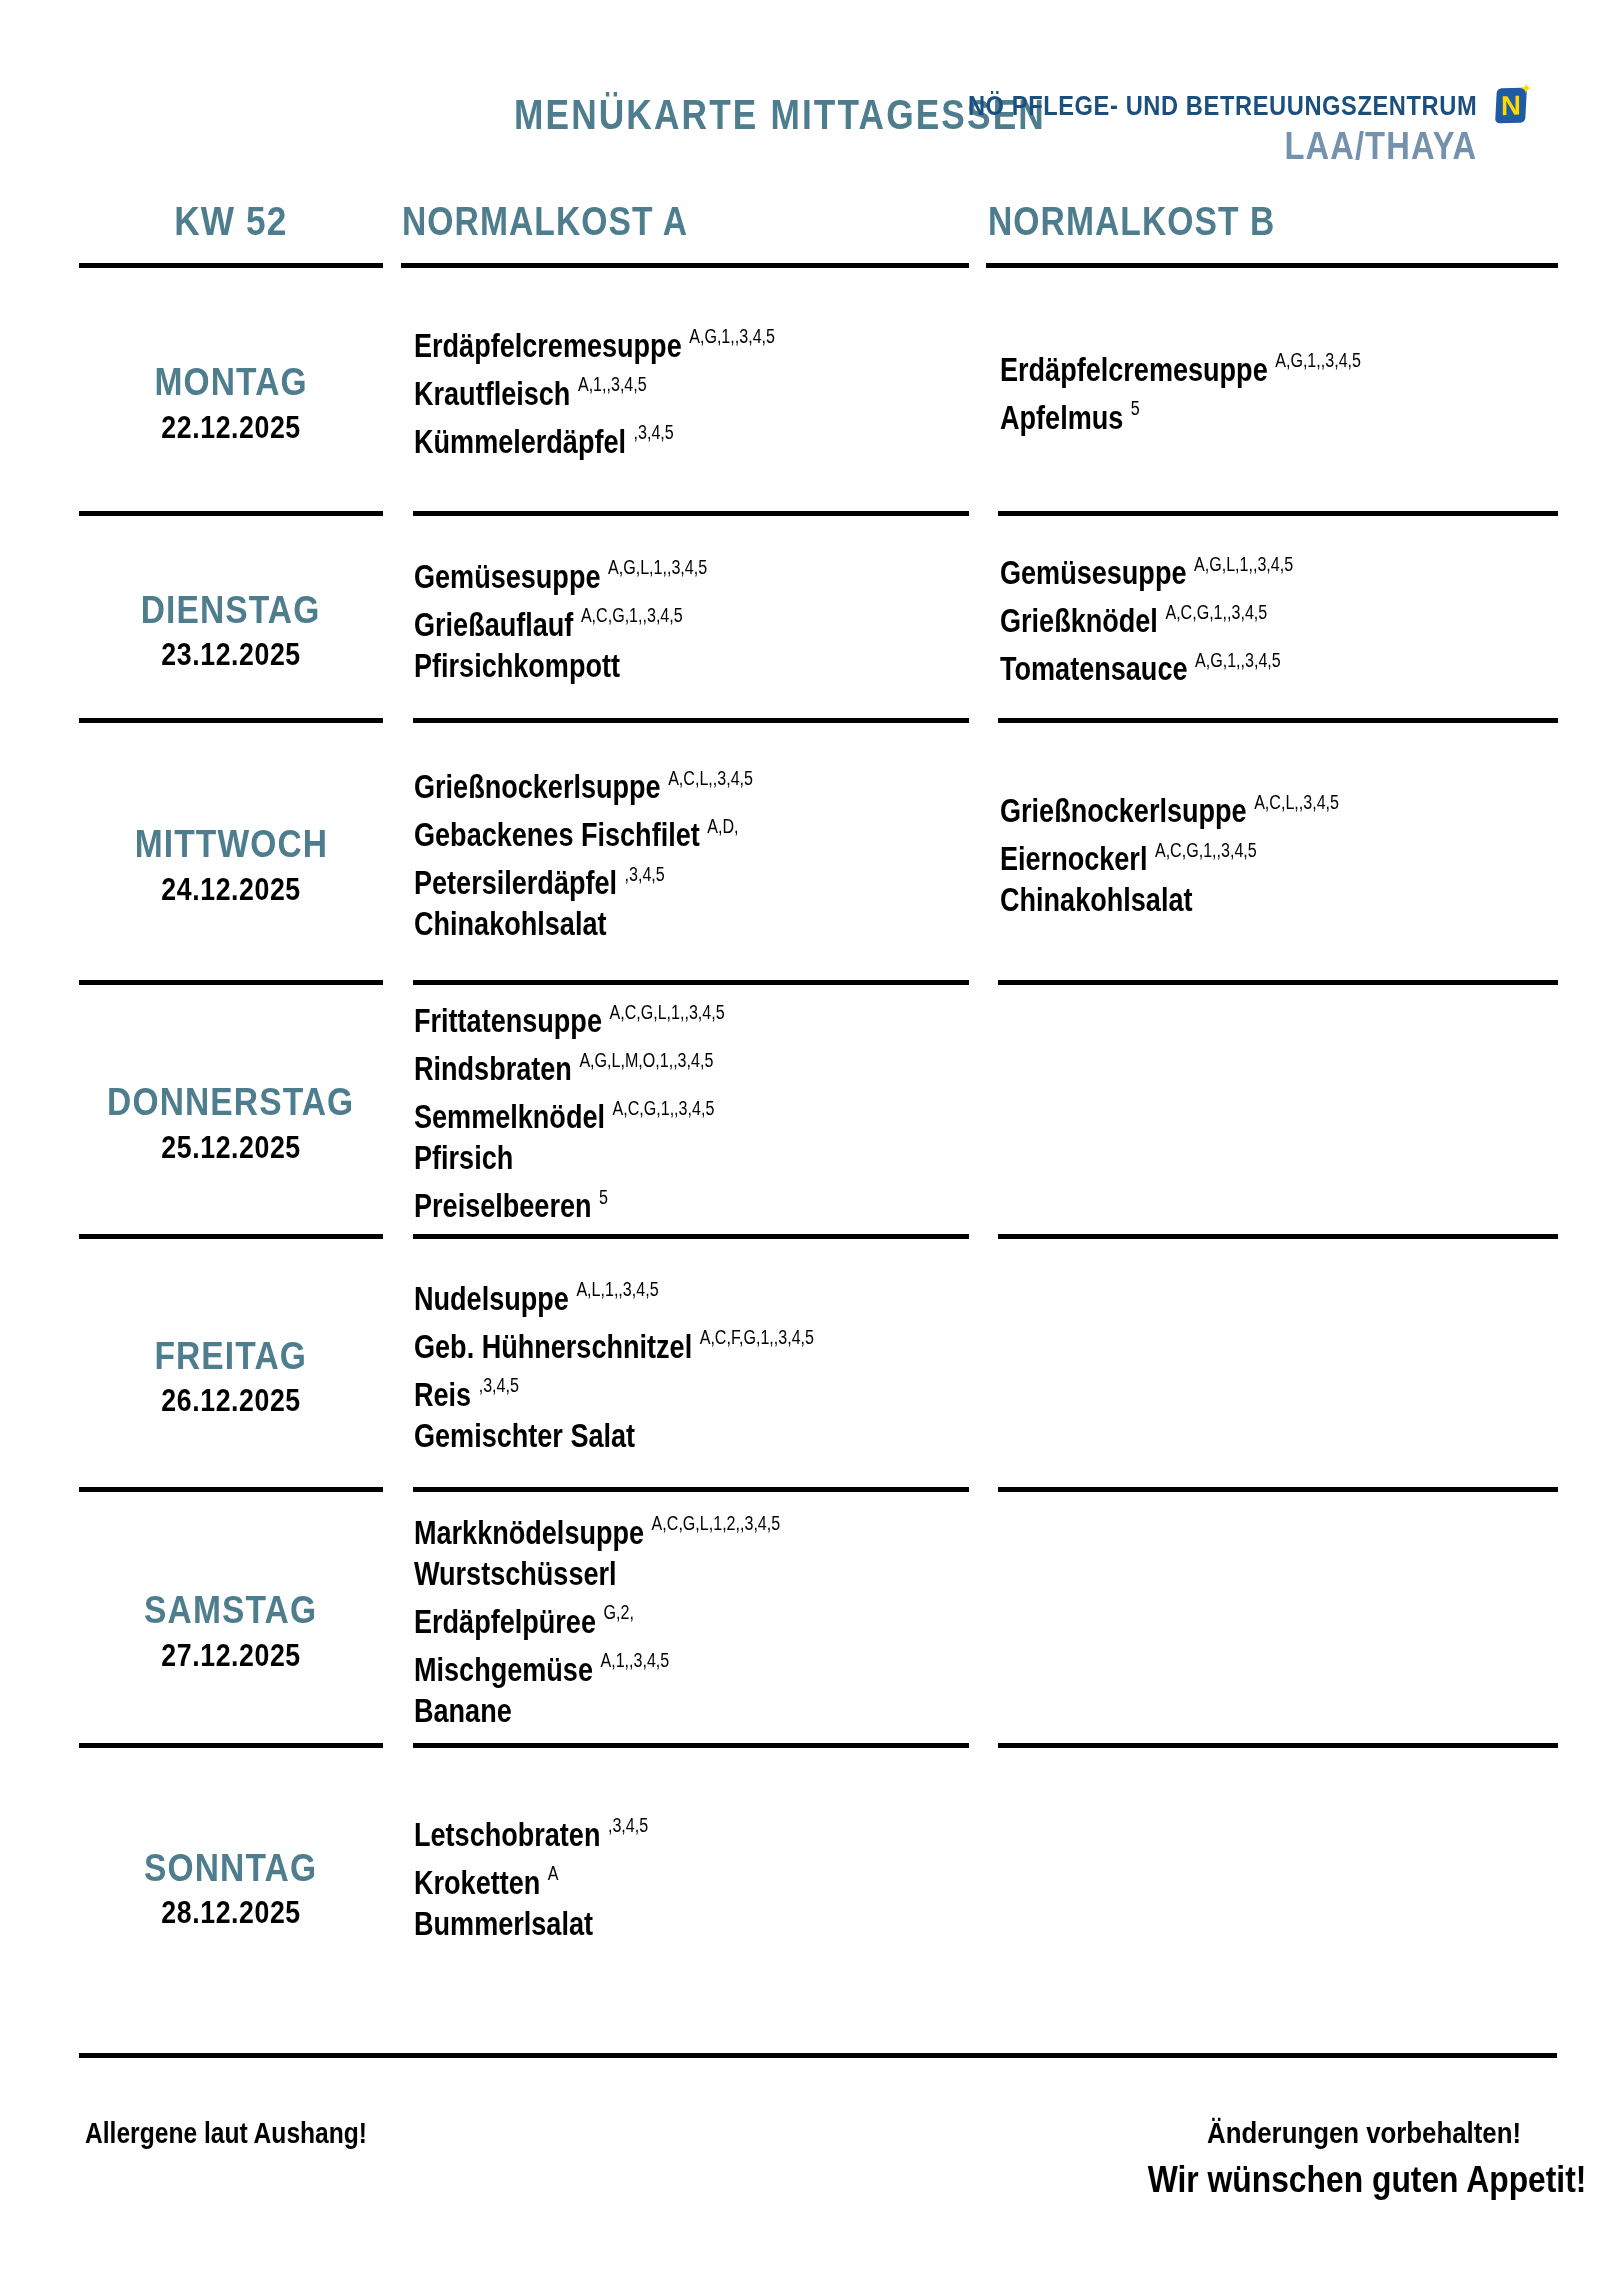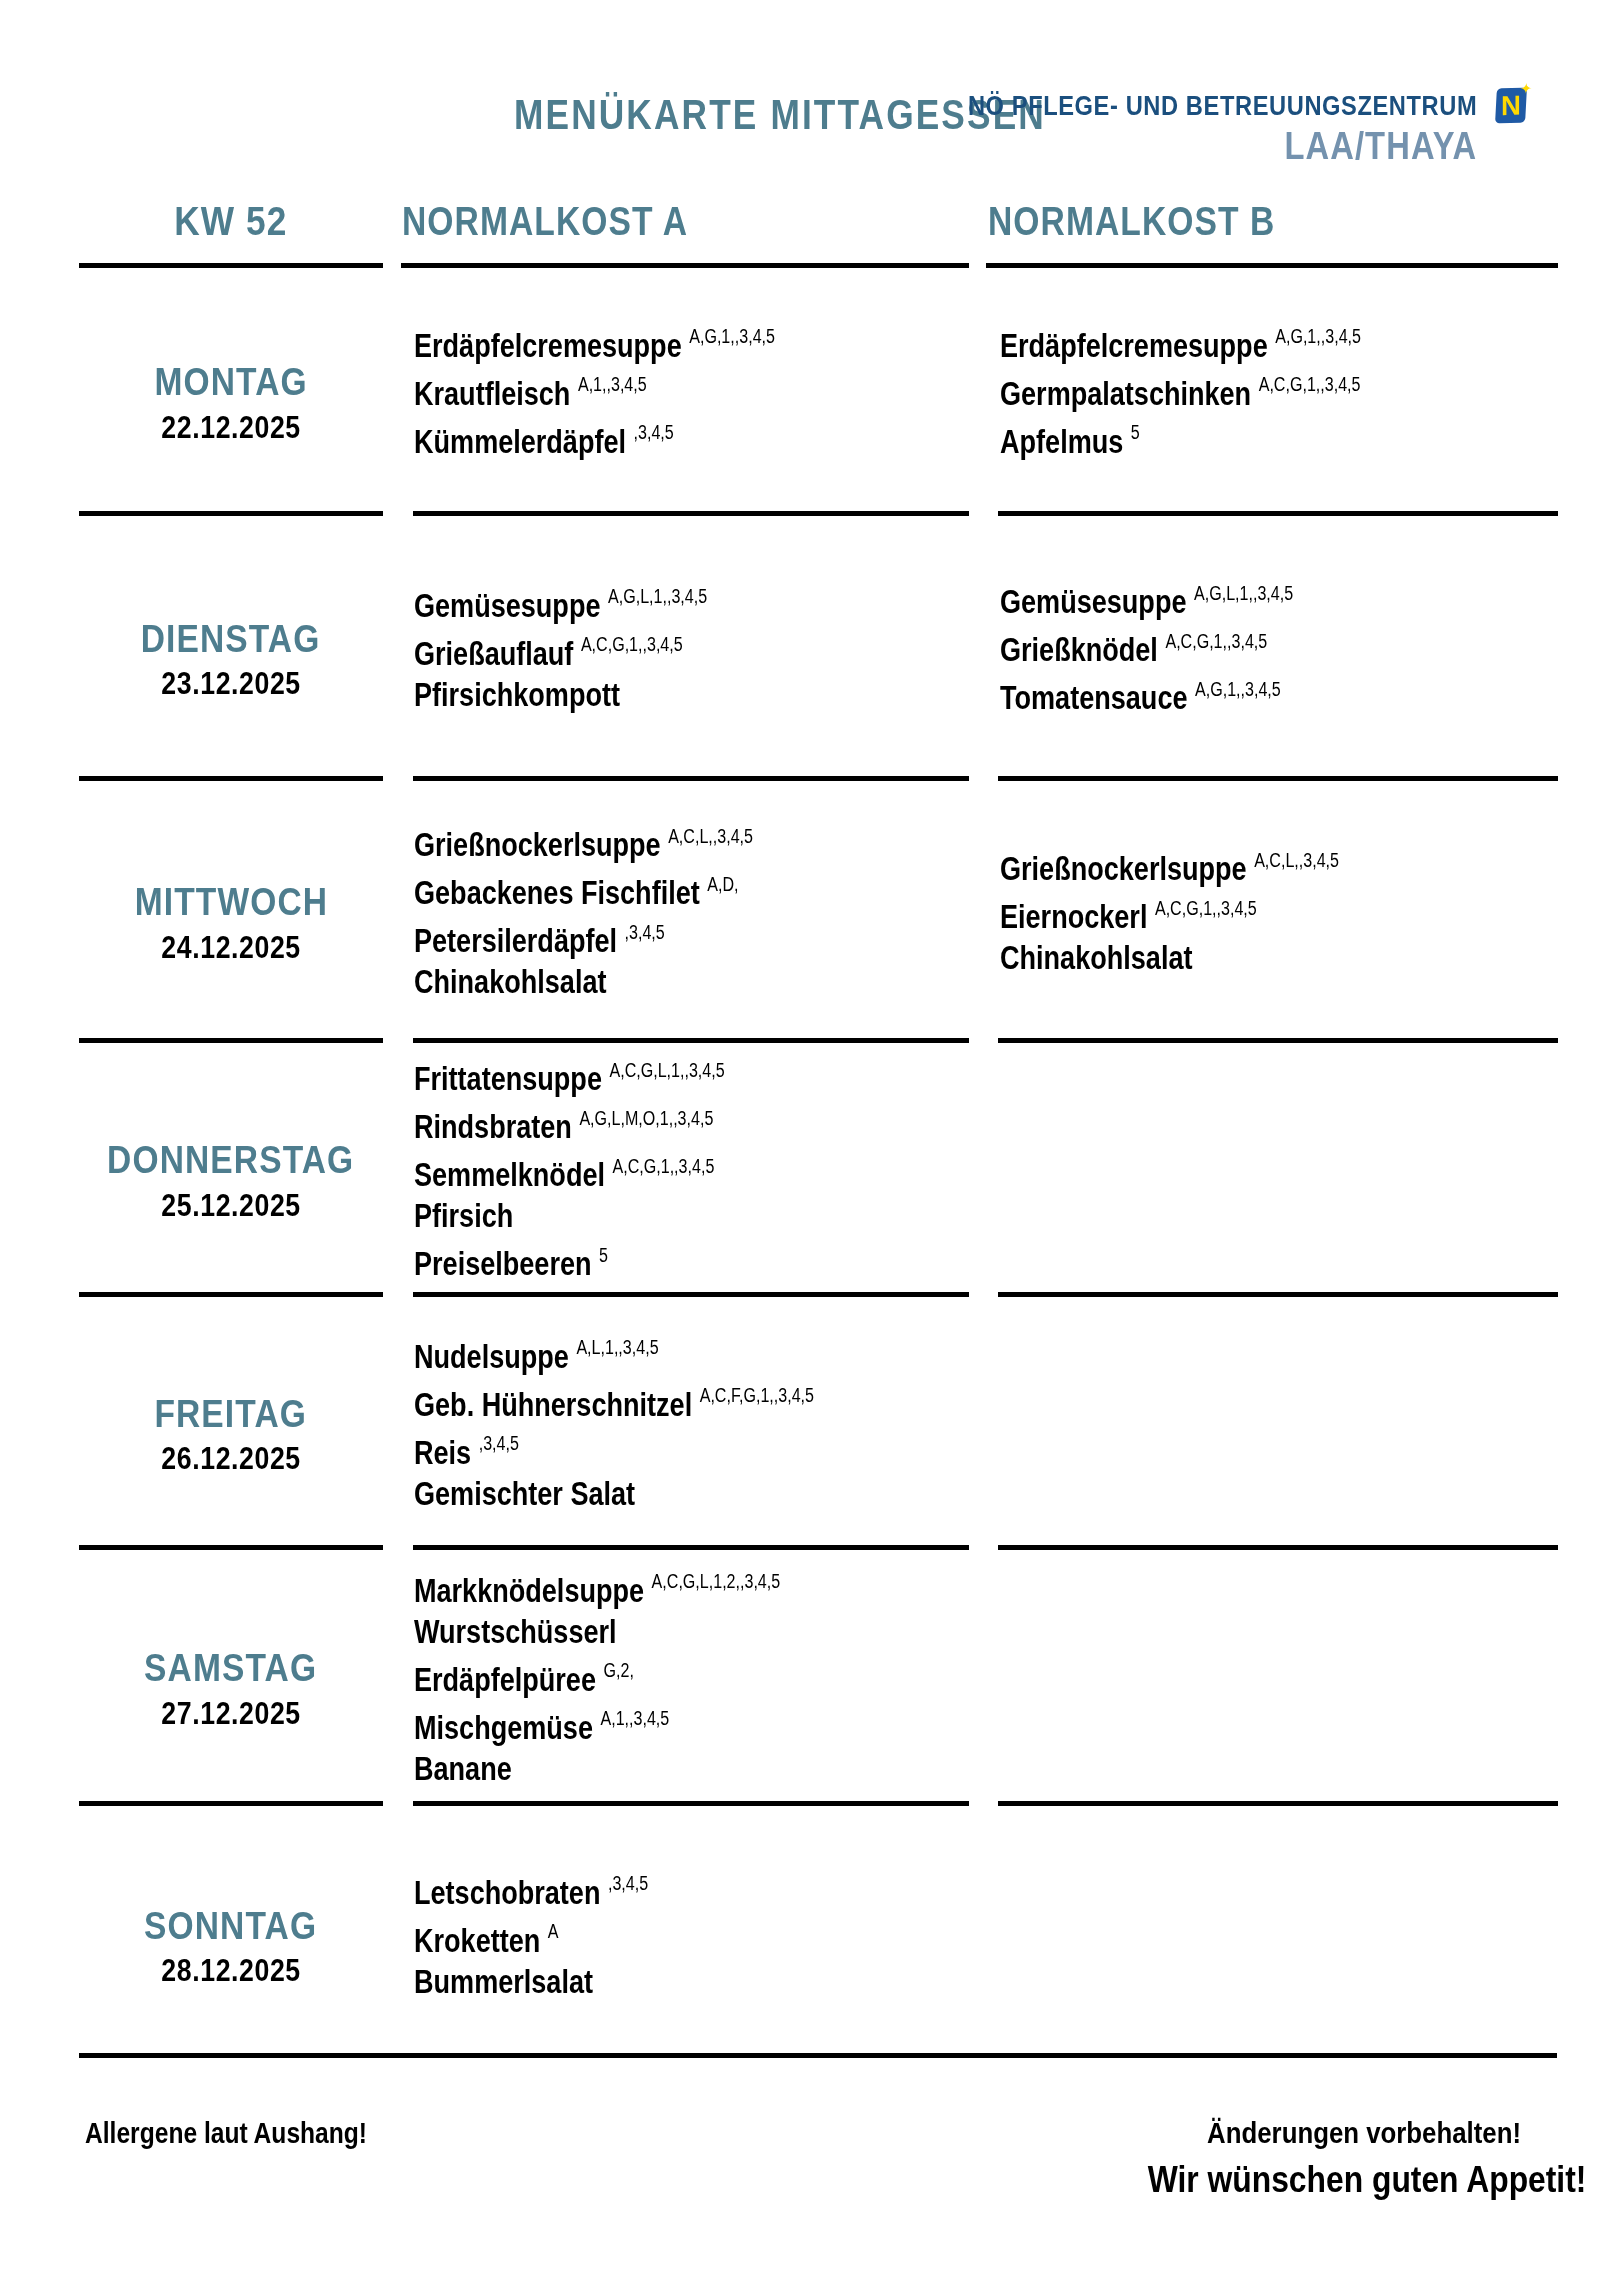--- a/index.html
+++ b/index.html
@@ -65,21 +65,21 @@
   .thead{height:67px;}
   .thead .cell{
     border-bottom:5.2px solid var(--ink);
     display:flex;align-items:flex-end;padding-bottom:21px;
   }
   .th{font-size:41px;font-weight:bold;color:var(--teal);letter-spacing:1.3px;line-height:1;}
   .th-week{justify-content:center;}
   .th-a,.th-b{justify-content:flex-start;padding-left:1.3px;}
 
   #rows .row:nth-child(1){height:248px;}
-  #rows .row:nth-child(2){height:265px;}
+  #rows .row:nth-child(2){height:207px;}
   #rows .row:nth-child(3){height:262px;}
   #rows .row:nth-child(4){height:254px;}
   #rows .row:nth-child(5){height:253px;}
   #rows .row:nth-child(6){height:256px;}
   #rows .row:nth-child(7){height:254px;}
 
   .row .cell{border-bottom:5.2px solid var(--ink);min-width:0;}
   .row.last .cell{border-bottom:none;}
 
   .day-cell{
@@ -150,21 +150,20 @@
           <div class="day-name sx-c">MONTAG</div>
           <div class="day-date sx-c">22.12.2025</div>
         </div>
         <div class="cell menu-cell">
           <div class="dish"><span class="sx-l"><span class="dish-name">Erdäpfelcremesuppe</span> <sup class="dish-allergens">A,G,1,,3,4,5</sup></span></div>
           <div class="dish"><span class="sx-l"><span class="dish-name">Krautfleisch</span> <sup class="dish-allergens">A,1,,3,4,5</sup></span></div>
           <div class="dish"><span class="sx-l"><span class="dish-name">Kümmelerdäpfel</span> <sup class="dish-allergens">,3,4,5</sup></span></div>
         </div>
         <div class="cell menu-cell">
           <div class="dish"><span class="sx-l"><span class="dish-name">Erdäpfelcremesuppe</span> <sup class="dish-allergens">A,G,1,,3,4,5</sup></span></div>
-          <div class="dish"><span class="sx-l"><span class="dish-name">Germpalatschinken</span> <sup class="dish-allergens">A,C,G,1,,3,4,5</sup></span></div>
           <div class="dish"><span class="sx-l"><span class="dish-name">Apfelmus</span> <sup class="dish-allergens">5</sup></span></div>
         </div>
       </div>
       <div class="row">
         <div class="cell day-cell">
           <div class="day-name sx-c">DIENSTAG</div>
           <div class="day-date sx-c">23.12.2025</div>
         </div>
         <div class="cell menu-cell">
           <div class="dish"><span class="sx-l"><span class="dish-name">Gemüsesuppe</span> <sup class="dish-allergens">A,G,L,1,,3,4,5</sup></span></div>

